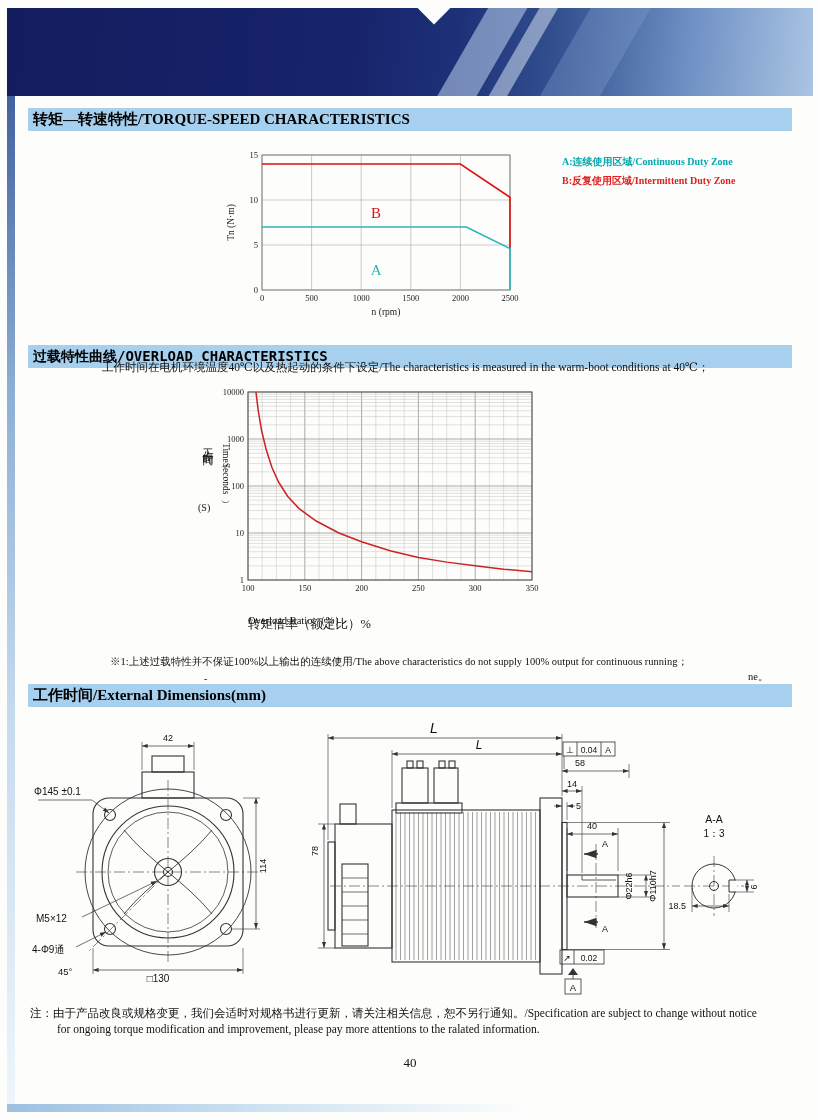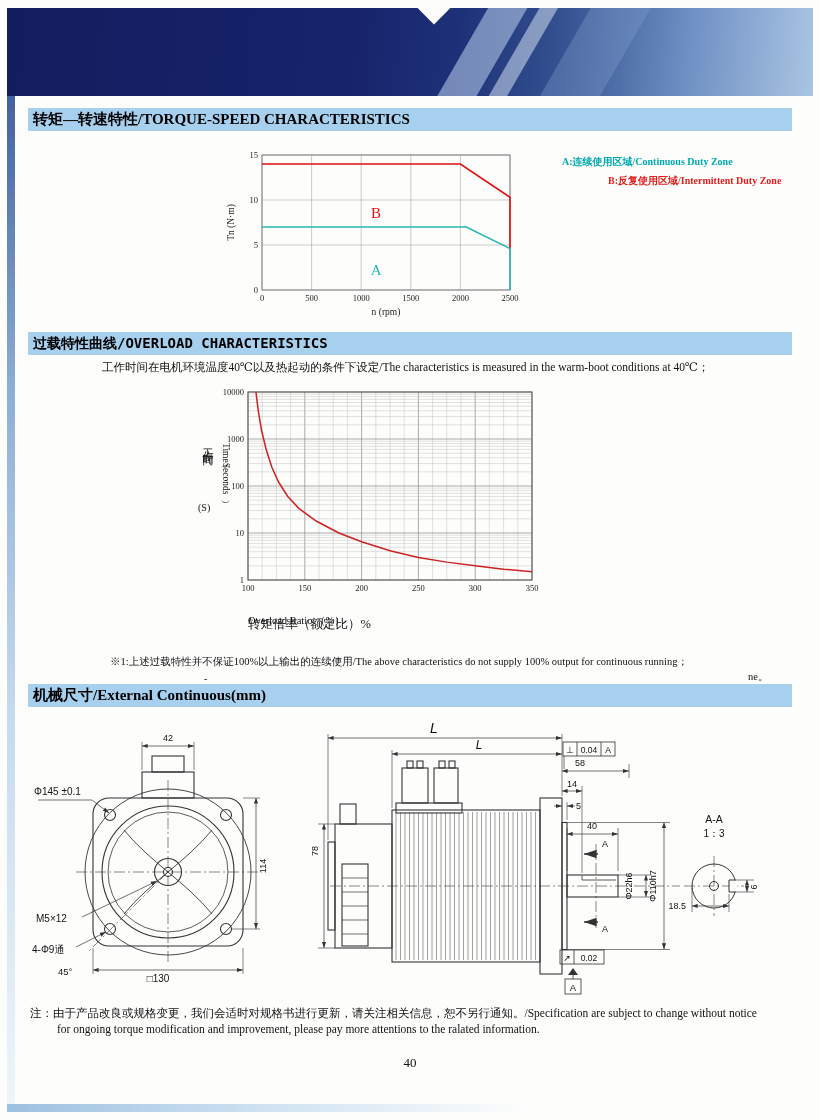--- a/index.html
+++ b/index.html
@@ -76,24 +76,24 @@
       <polyline fill="none" stroke="#dd1111" stroke-width="1.6" points="37,16 235.4,16 285,49.29999999999998 285,100.6"></polyline>
       <polyline fill="none" stroke="#2ab5b5" stroke-width="1.6" points="37,79 241.35199999999998,79 285,100.6 285,142"></polyline>
       <text x="151.07999999999998" y="69.6" font-size="15" text-anchor="middle" fill="#dd1111" font-family="'Liberation Serif','DejaVu Serif',serif">B</text>
       <text x="151.07999999999998" y="127.2" font-size="15" text-anchor="middle" fill="#2ab5b5" font-family="'Liberation Serif','DejaVu Serif',serif">A</text>
       <text x="161" y="167" font-size="9.5" text-anchor="middle" fill="#222" font-family="'Liberation Serif','DejaVu Serif',serif">n (rpm)</text>
       <text x="9" y="74.5" font-size="9.5" text-anchor="middle" fill="#222" transform="rotate(-90 9 74.5)" font-family="'Liberation Serif','DejaVu Serif',serif">Tn (N·m)</text>
     </svg>
 
   <div class="legend">
     <div style="color: rgb(0, 168, 176);">A:连续使用区域/Continuous Duty Zone</div>
-    <div style="color: rgb(224, 32, 32); margin-left: 46px;">B:反复使用区域/Intermittent Duty Zone</div>
-  </div>
-
-  <div class="sec-bar mono" style="top:332px">
+    <div style="color: rgb(224, 32, 32);">B:反复使用区域/Intermittent Duty Zone</div>
+  </div>
+
+  <div class="sec-bar mono" style="top:345px">
     <span>过载特性曲线/OVERLOAD CHARACTERISTICS</span>
   </div>
   <div class="subtitle">工作时间在电机环境温度40℃以及热起动的条件下设定/The characteristics is measured in the warm-boot conditions at 40℃；</div>
 
   <svg id="ol-chart" class="abs" style="left:195px;top:385px" width="350" height="232">
       <line x1="53" y1="195" x2="53" y2="7" stroke="#888" stroke-width="0.7"></line>
       <line x1="67.2" y1="195" x2="67.2" y2="7" stroke="#bbb" stroke-width="0.45"></line>
       <line x1="81.4" y1="195" x2="81.4" y2="7" stroke="#bbb" stroke-width="0.45"></line>
       <line x1="95.6" y1="195" x2="95.6" y2="7" stroke="#bbb" stroke-width="0.45"></line>
       <line x1="109.80000000000001" y1="195" x2="109.80000000000001" y2="7" stroke="#888" stroke-width="0.7"></line>
@@ -169,21 +169,21 @@
   <div class="v-cn" style="left:200px;top:440px">工作时间</div>
   <div class="abs" style="left:198px;top:502px;font-size:10px">(S)</div>
   <div class="xlab1">转矩倍率（额定比）%</div>
   <div class="xlab2">Overload Ratio （%）</div>
 
   <div class="note" style="left:110px;top:655px">※1:上述过载特性并不保证100%以上输出的连续使用/The above characteristics do not supply 100% output for continuous running；</div>
   <div class="note" style="left:204px;top:673px;font-size:10px">-</div>
   <div class="note" style="left:748px;top:670px">ne。</div>
 
   <div class="sec-bar" style="top:684px">
-    <span>机械尺寸/External Continuous(mm)</span>
+    <span>工作时间/External Dimensions(mm)</span>
   </div>
 
   <svg class="abs" style="left:30px;top:716px" width="760" height="290" viewBox="0 0 760 290">
     <defs>
       <marker id="mE" markerWidth="10" markerHeight="8" refX="9" refY="3.5" orient="auto">
           <path d="M0,0.5 L9,3.5 L0,6.5 z" fill="#333"></path>
         </marker>
       <marker id="mS" markerWidth="10" markerHeight="8" refX="1" refY="3.5" orient="auto">
           <path d="M9,0.5 L1,3.5 L9,6.5 z" fill="#333"></path>
         </marker>

